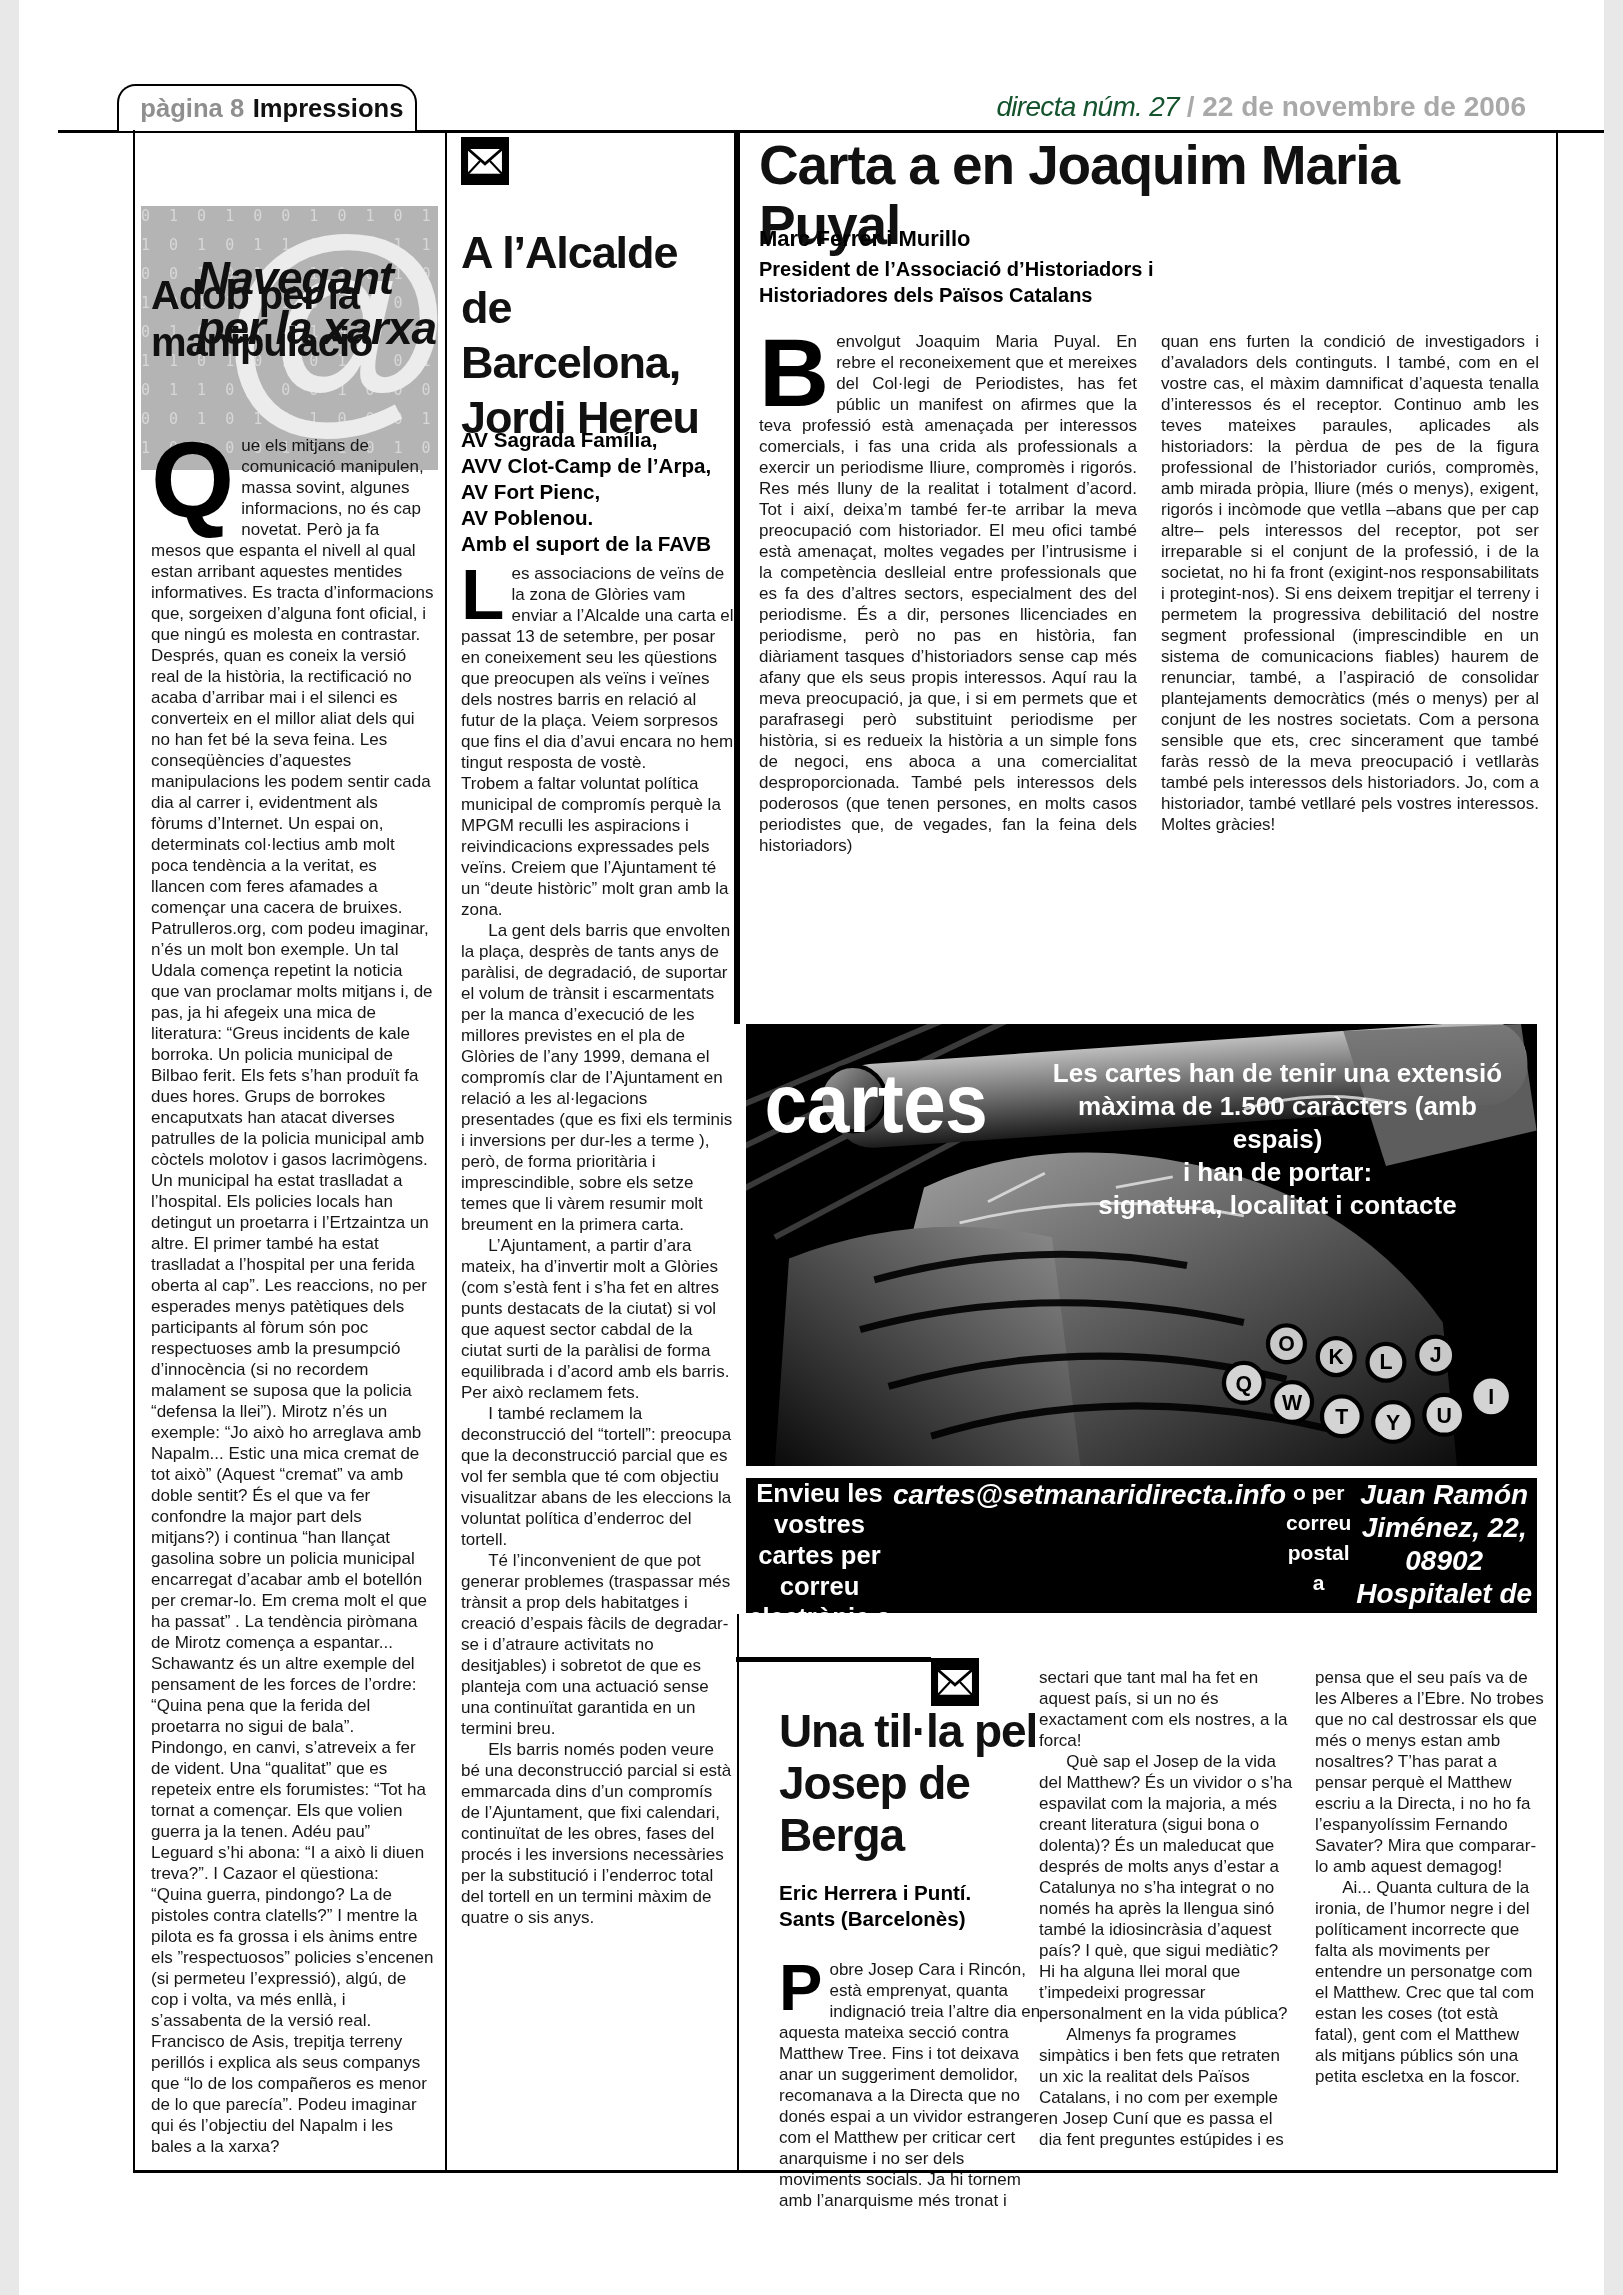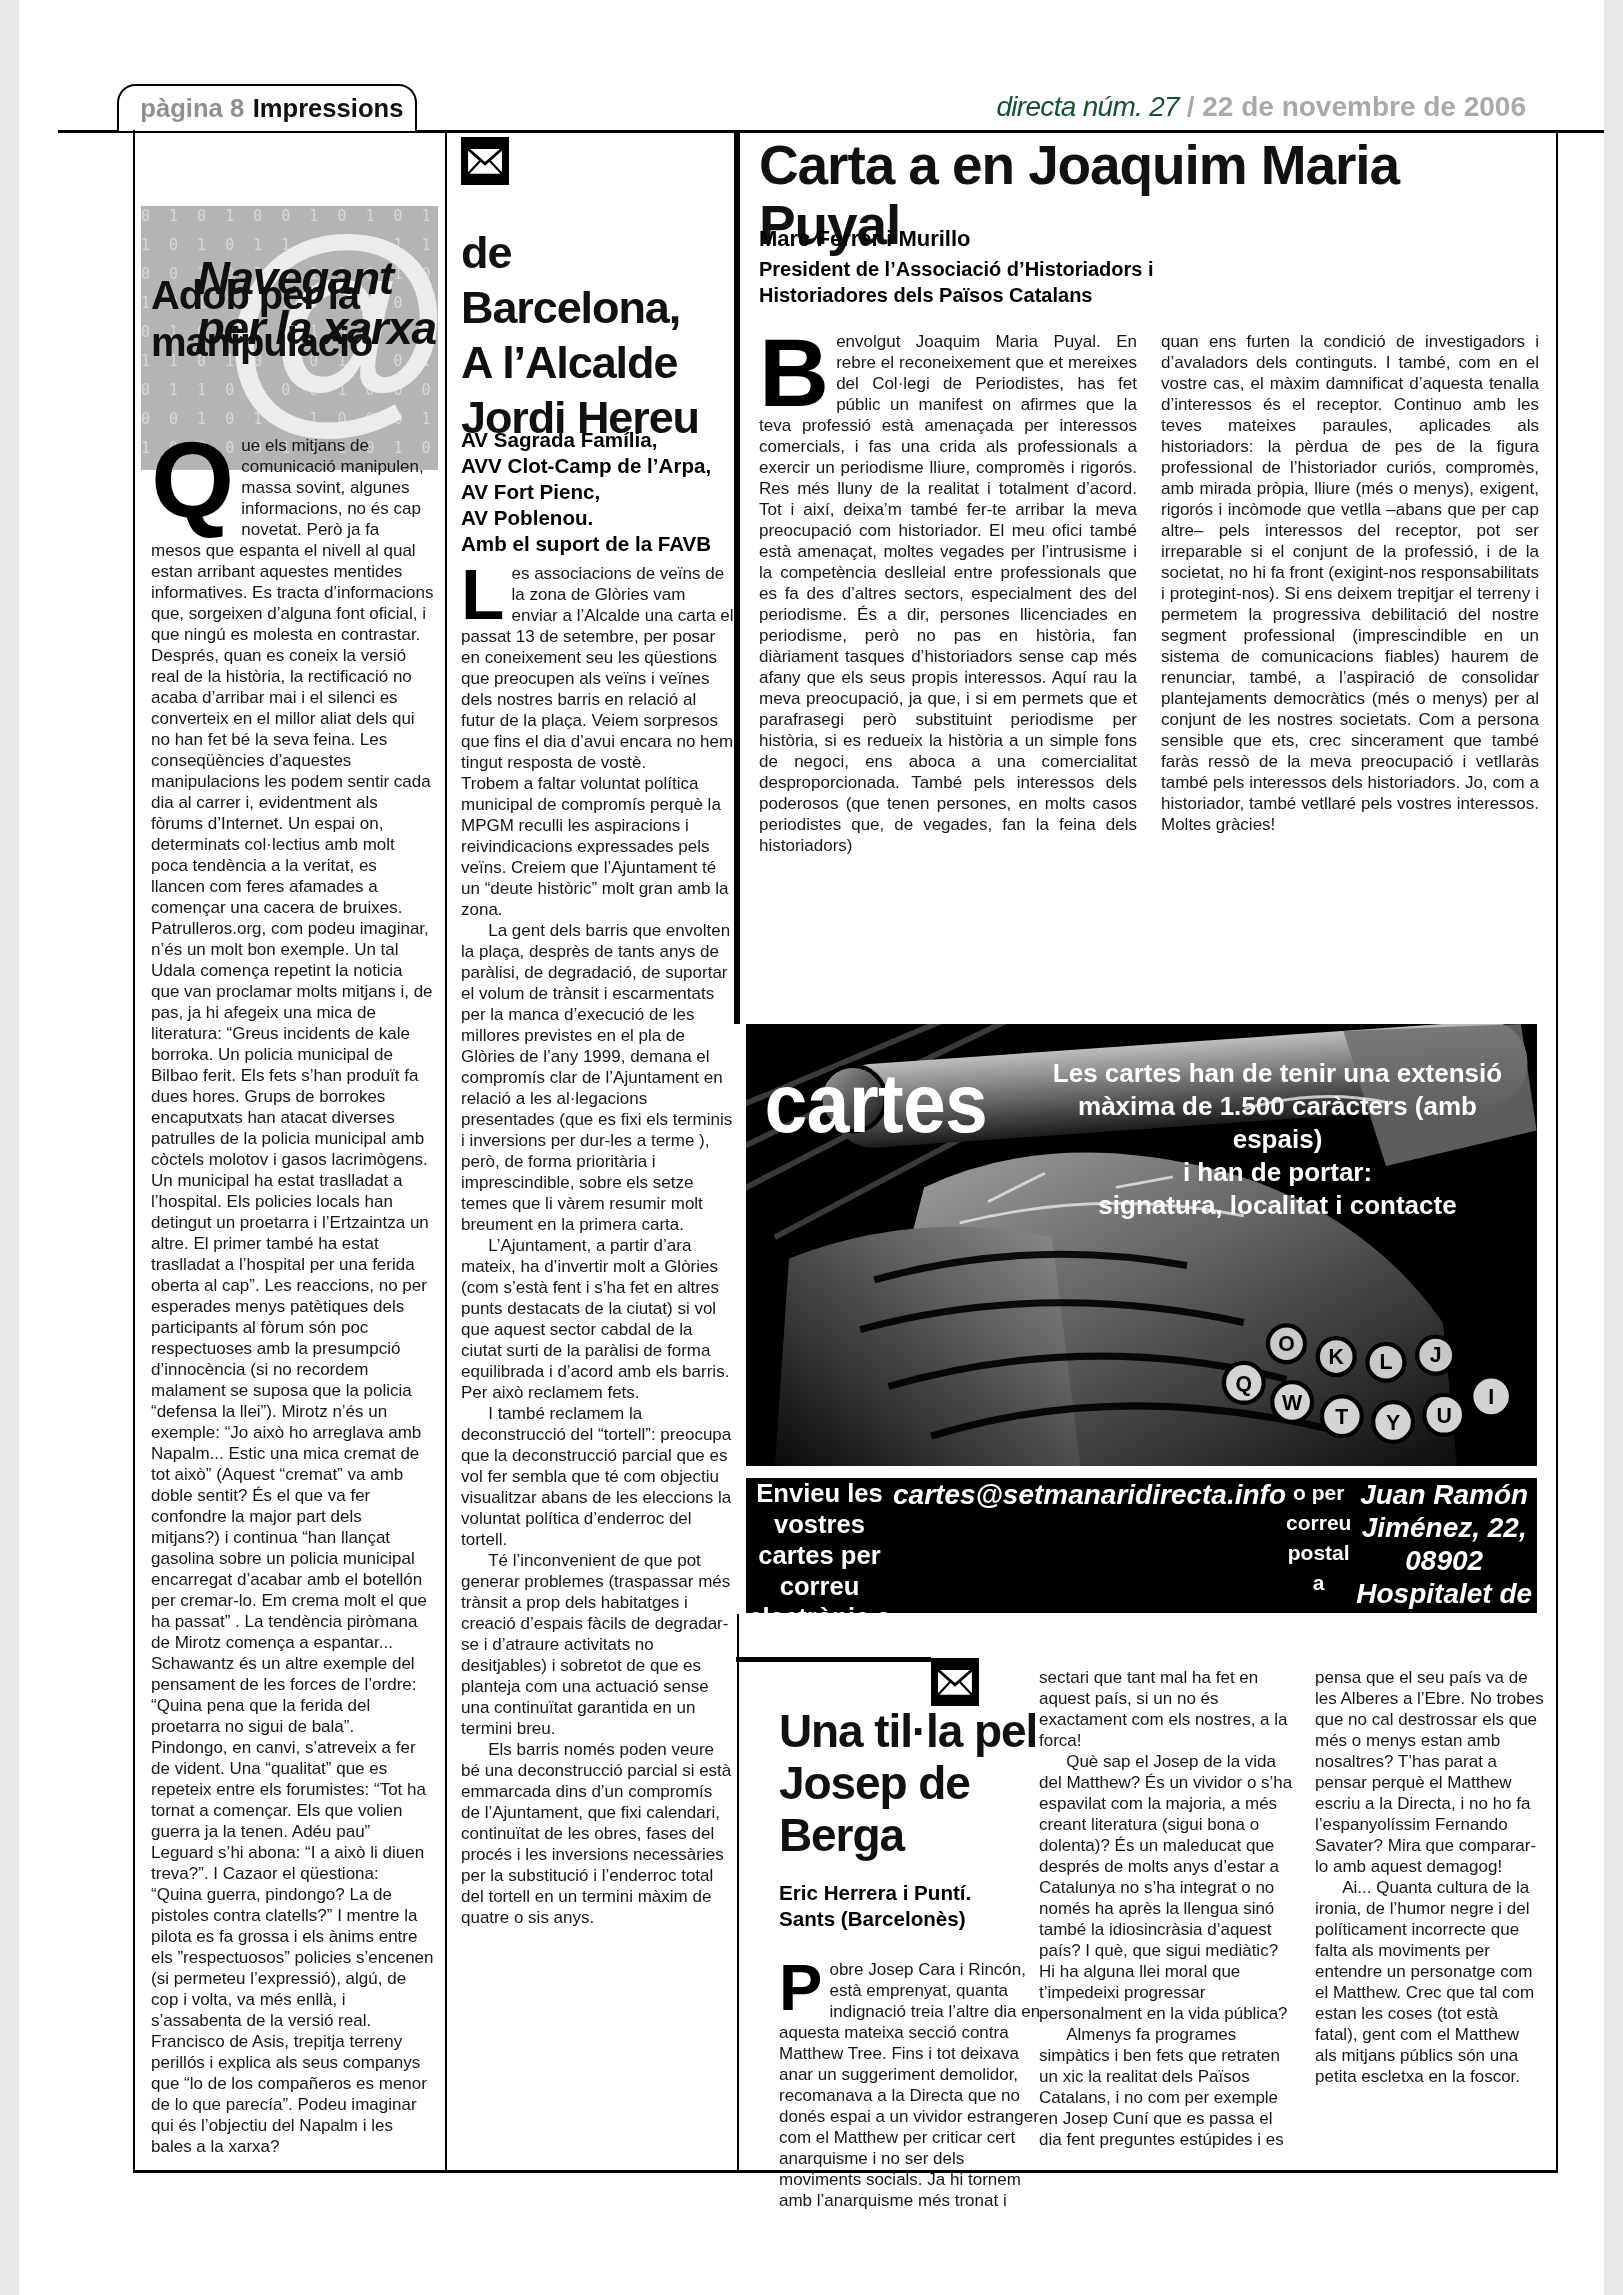--- a/index.html
+++ b/index.html
@@ -108,22 +108,22 @@
     <p><span class="dropcap dc-q">Q</span><span>ue els mitjans de comunicació manipulen, massa sovint, algunes informacions, no és cap novetat. Però ja fa mesos que espanta el nivell al qual estan arribant aquestes mentides informatives. Es tracta d’informacions que, sorgeixen d’alguna font oficial, i que ningú es molesta en contrastar. Després, quan es coneix la versió real de la història, la rectificació no acaba d’arribar mai i el silenci es converteix en el millor aliat dels qui no han fet bé la seva feina. Les conseqüències d’aquestes manipulacions les podem sentir cada dia al carrer i, evidentment als fòrums d’Internet. Un espai on, determinats col·lectius amb molt poca tendència a la veritat, es llancen com feres afamades a començar una cacera de bruixes. Patrulleros.org, com podeu imaginar, n’és un molt bon exemple. Un tal Udala comença repetint la noticia que van proclamar molts mitjans i, de pas, ja hi afegeix una mica de literatura: “Greus incidents de kale borroka. Un policia municipal de Bilbao ferit. Els fets s’han produït fa dues hores. Grups de borrokes encaputxats han atacat diverses patrulles de la policia municipal amb còctels molotov i gasos lacrimògens. Un municipal ha estat traslladat a l’hospital. Els policies locals han detingut un proetarra i l’Ertzaintza un altre. El primer també ha estat traslladat a l’hospital per una ferida oberta al cap”. Les reaccions, no per esperades menys patètiques dels participants al fòrum són poc respectuoses amb la presumpció d’innocència (si no recordem malament se suposa que la policia “defensa la llei”). Mirotz n’és un exemple: “Jo això ho arreglava amb Napalm... Estic una mica cremat de tot això” (Aquest “cremat” va amb doble sentit? És el que va fer confondre la major part dels mitjans?) i continua “han llançat gasolina sobre un policia municipal encarregat d’acabar amb el botellón per cremar-lo. Em crema molt el que ha passat” . La tendència piròmana de Mirotz comença a espantar... Schawantz és un altre exemple del pensament  de les forces de l’ordre: “Quina pena que la ferida del proetarra no sigui de bala”. Pindongo, en canvi, s’atreveix a fer de vident. Una “qualitat” que es repeteix entre els forumistes: “Tot ha tornat a començar. Els que volien guerra ja la tenen. Adéu pau” Leguard s’hi abona: “I a això li diuen treva?”. I Cazaor el qüestiona: “Quina guerra, pindongo? La de pistoles contra clatells?” I mentre la pilota es fa grossa i els ànims entre els ”respectuosos” policies s’encenen (si permeteu l’expressió), algú, de cop i volta, va més enllà, i s’assabenta de la versió real. Francisco de Asis, trepitja terreny perillós i explica als seus companys que “lo de los compañeros es menor de lo que parecía”. Podeu imaginar qui és l’objectiu del Napalm i les bales a la xarxa?</span></p>
   </div>
 
   <svg class="abs env" style="left:442px;top:137px;" viewBox="0 0 68 68">
     <rect width="68" height="68" fill="#000"></rect>
     <rect x="10" y="17" width="48" height="35" fill="#fff"></rect>
     <path d="M10 17 L34 38 L58 17" stroke="#000" stroke-width="4" fill="none"></path>
     <path d="M10 52 L27 34 M58 52 L41 34" stroke="#000" stroke-width="3" fill="none"></path>
   </svg>
   <div class="abs h-alc">
+      <div>A l’Alcalde</div>
       <div>de Barcelona,</div>
-      <div>A l’Alcalde</div>
       <div>Jordi Hereu</div>
     </div>
   <div class="abs byline" style="left:442px;top:427px;width:279px;">
       <div>AV Sagrada Família,</div>
       <div>AVV Clot-Camp de l’Arpa,</div>
       <div>AV  Fort Pienc,</div>
       <div>AV Poblenou.</div>
       <div>Amb el suport de la FAVB</div>
     </div>
   <div class="abs body-txt" style="left:442px;top:563px;width:274px;">

